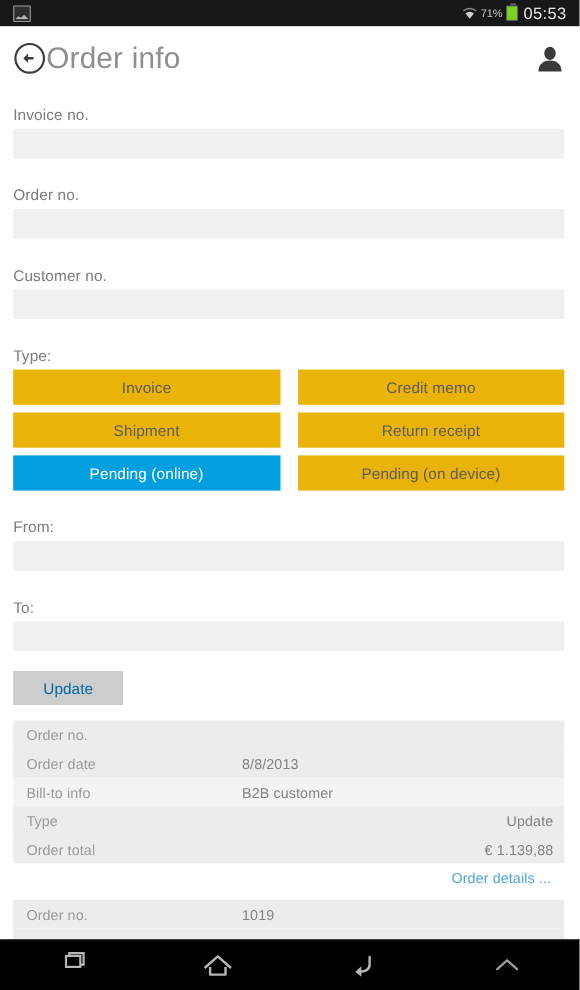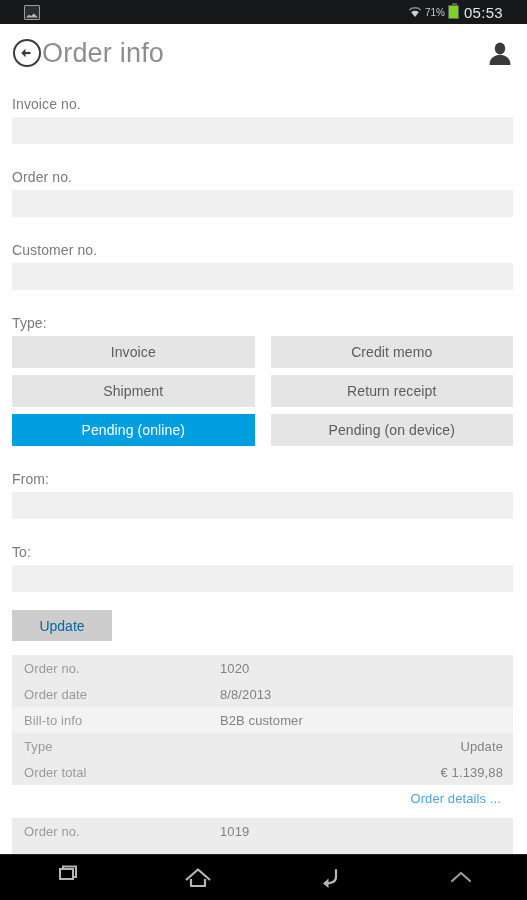--- a/index.html
+++ b/index.html
@@ -24,21 +24,21 @@
   
   .statusbar {
     position: absolute;
     top: 0; left: 0;
     width: 527px;
     height: 24px;
     background: #16181a;
     display: flex;
     align-items: center;
     justify-content: space-between;
-    padding: 0 24px;
+    padding: 0 12px;
     box-sizing: border-box;
   }
   .sb-left { display: flex; align-items: center; gap: 4px; }
   .sb-right { display: flex; align-items: center; gap: 3px; }
   .img-notif-icon {
     width: 14px; height: 13px;
     border: 1px solid #9b9b9b;
     background: #2c2e30;
     position: relative;
     border-radius: 1px;
@@ -150,21 +150,21 @@
   
   .type-grid {
     margin: 0 14px 0 12px;
     display: grid;
     grid-template-columns: 1fr 1fr;
     column-gap: 16px;
     row-gap: 7px;
   }
   .type-btn {
     height: 32px;
-    background: #e5e5e5;
+    background: #eab308;
     color: #5c5c5c;
     font-size: 14px;
     display: flex;
     align-items: center;
     justify-content: center;
     border: none;
     cursor: pointer;
     font-family: "Liberation Sans", sans-serif;
     letter-spacing: 0.1px;
   }
@@ -330,21 +330,20 @@
 
     <div class="gap-md"></div>
 
     <button class="update-btn">Update</button>
 
     <div style="height:14px"></div>
 
     <div class="card">
       <div class="card-row shade-a">
         <span class="row-label">Order no.</span>
-        <span class="row-value">1020</span>
       </div>
       <div class="card-row shade-a">
         <span class="row-label">Order date</span>
         <span class="row-value">8/8/2013</span>
       </div>
       <div class="card-row shade-b">
         <span class="row-label">Bill-to info</span>
         <span class="row-value">B2B customer</span>
       </div>
       <div class="card-row shade-a">

